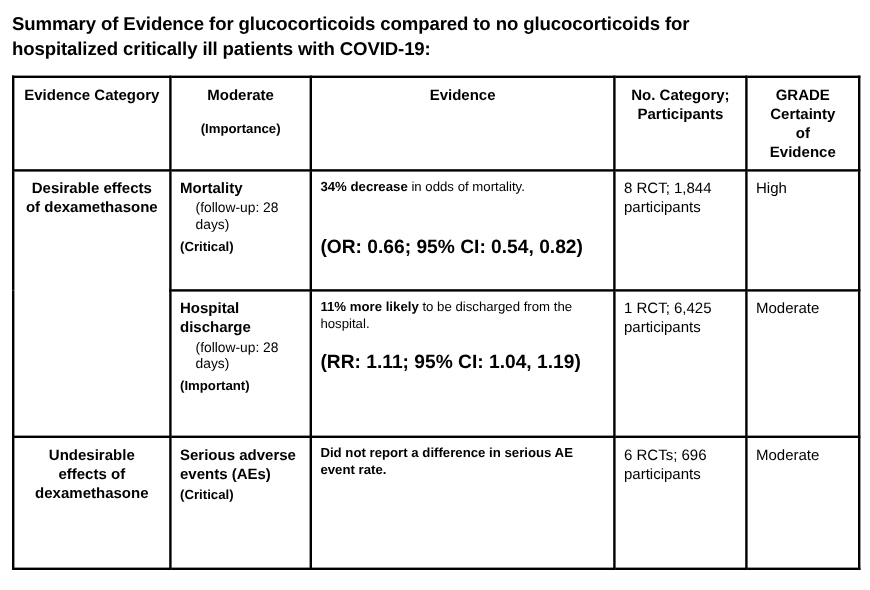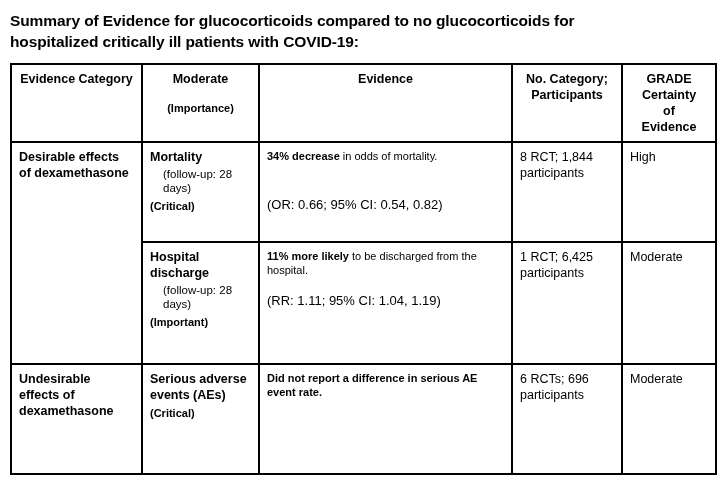--- a/index.html
+++ b/index.html
@@ -59,21 +59,21 @@
     font-weight: bold;
     font-size: 11px;
     margin-top: 14px;
   }
   .hdr-multi {
     display: block;
     font-weight: bold;
   }
 
   .cat-cell {
-    text-align: left;
+    text-align: center;
     vertical-align: middle;
     font-weight: bold;
     font-size: 12.5px;
     line-height: 1.3;
   }
 
   .out-name {
     font-weight: bold;
     display: block;
   }
@@ -92,22 +92,23 @@
   }
 
   .evi-main {
     display: block;
     font-size: 11px;
     line-height: 1.3;
   }
   .evi-main b { font-weight: bold; }
   .evi-stat {
     display: block;
-    font-size: 13px;
+    font-size: 16px;
     margin-top: 34px;
+    font-weight: bold;
   }
   .evi-stat.tight { margin-top: 16px; }
 
   .plain {
     font-size: 12.5px;
     line-height: 1.3;
   }
   .grade-cell {
     font-size: 12.5px;
   }

